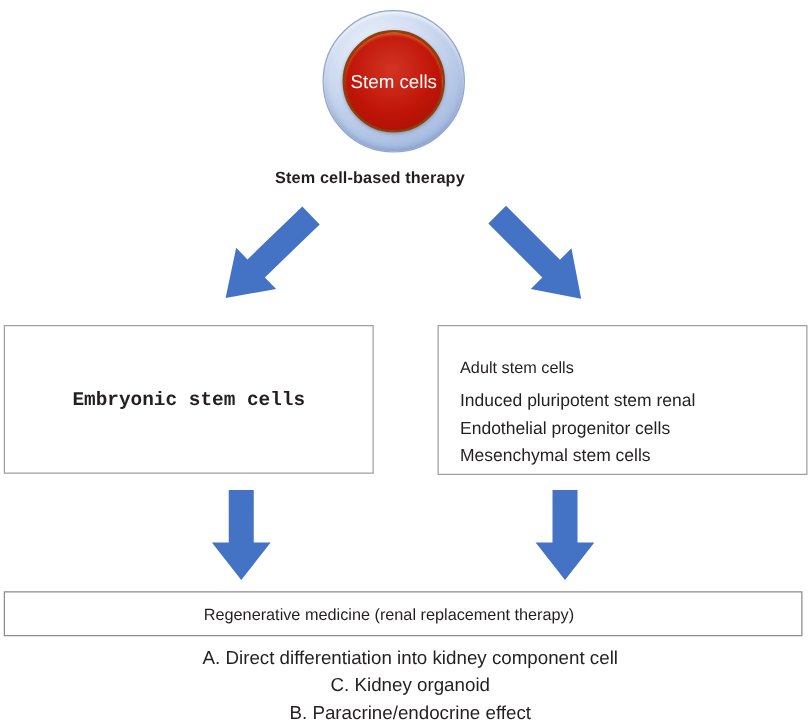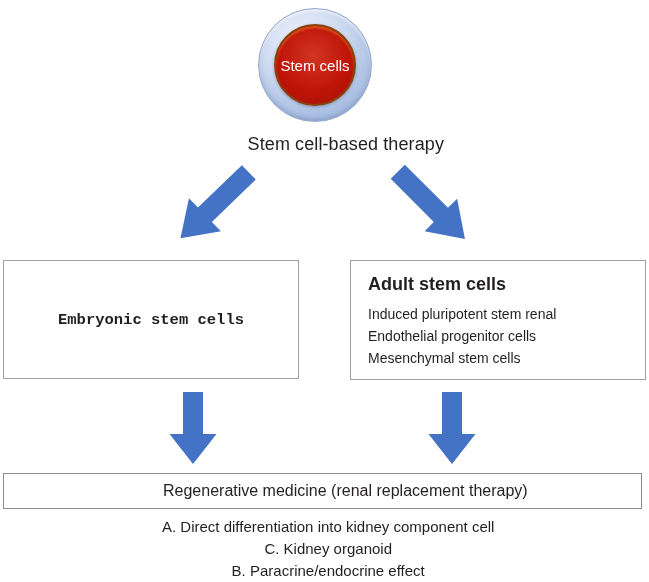--- a/index.html
+++ b/index.html
@@ -19,45 +19,45 @@
     position:absolute;left:50%;top:50%;transform:translate(-50%,-50%);
     width:82px;height:82px;border-radius:50%;
     background:radial-gradient(circle at 48% 38%, #d23423 0%, var(--core-red,#bf1508) 55%, #a30f04 100%);
     border:2px solid #8a420c;box-sizing:border-box;
     box-shadow:inset 0 2px 2px rgba(255,150,50,.45), 0 1px 3px rgba(50,40,70,.35);
     display:flex;align-items:center;justify-content:center;text-align:right;
   }
   .core-label{color:#fff;font-size:15px;white-space:nowrap;}
   
   .headline{
-    position:absolute;left:220px;top:134px;width:224px;text-align:right;
-    font-weight:normal;font-size:18px;letter-spacing:.1px;
+    position:absolute;left:220px;top:134px;width:224px;text-align:left;
+    font-weight:bold;font-size:13px;letter-spacing:.1px;
   }
   
   .arrow{position:absolute;overflow:visible;}
   .arrow polygon{fill:var(--arrow-blue,#4472c4);}
   .arr-dl{left:162px;top:158px;}
   .arr-dr{left:378px;top:158px;}
   .arr-v-left{left:168px;top:390px;}
   .arr-v-right{left:427px;top:390px;}
   
   .box{
     position:absolute;border:1px solid var(--box-border-gray,#a0a0a0);
     background:#fff;box-sizing:border-box;
   }
   .box-left{left:3px;top:260px;width:296px;height:119px;display:flex;align-items:center;justify-content:center;font-family:Liberation Mono, monospace;}
   .box-left .box-title{font-weight:bold;font-size:15.5px;}
   .box-right{left:350px;top:260px;width:296px;height:120px;padding:13px 6px 0 17px;}
-  .box-right .box-title{font-weight:bold;font-size:18px;margin:0 0 8px 0;}
+  .box-right .box-title{font-weight:normal;font-size:13px;margin:12px 0 8px 0;}
   .box-right .box-item{font-size:14px;line-height:22px;white-space:nowrap;}
   .box-bottom{
     left:3px;top:473px;width:639px;height:36px;border-color:#8c8c8c;
     display:flex;align-items:center;
   }
-  .box-bottom .box-label{font-size:16px;padding-left:159px;white-space:nowrap;}
+  .box-bottom .box-label{font-size:13px;padding-left:159px;white-space:nowrap;}
   
   .outcome-list{position:absolute;left:162px;top:516px;}
   .outcome-list .outcome-item{font-size:15px;line-height:22px;white-space:nowrap;text-align:center;}
 </style>
 </head>
 <body>
 
 <div class="stage">
 
   <div class="badge">

